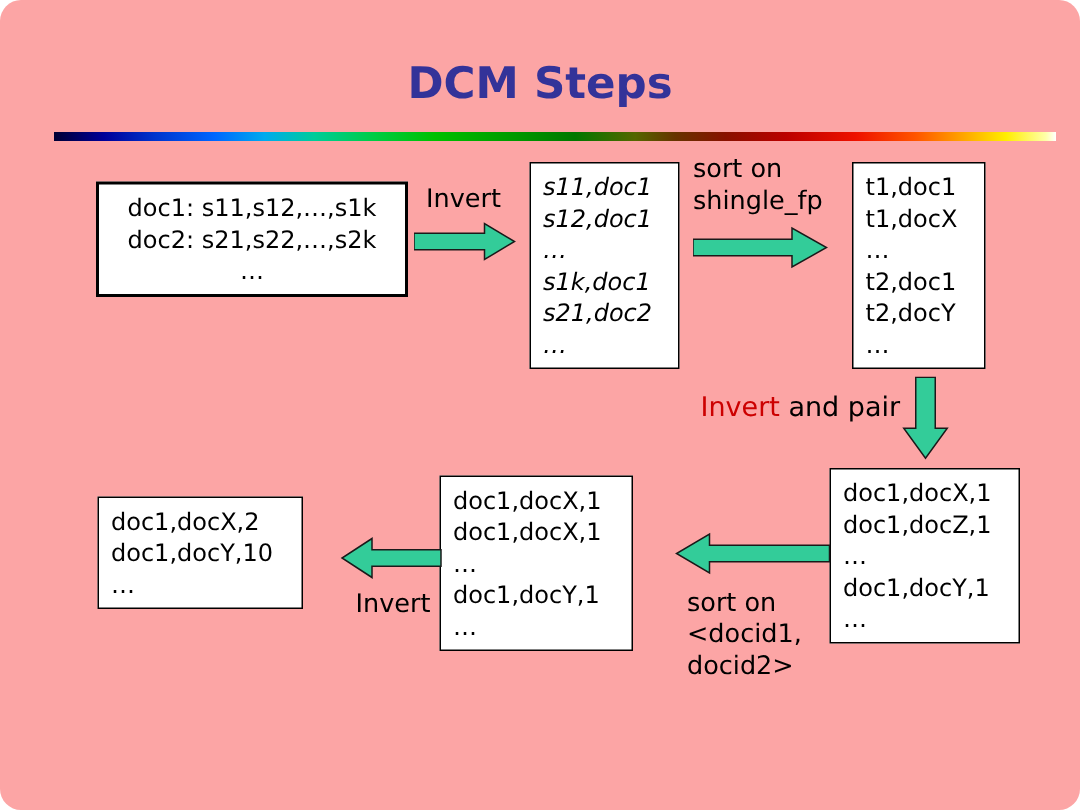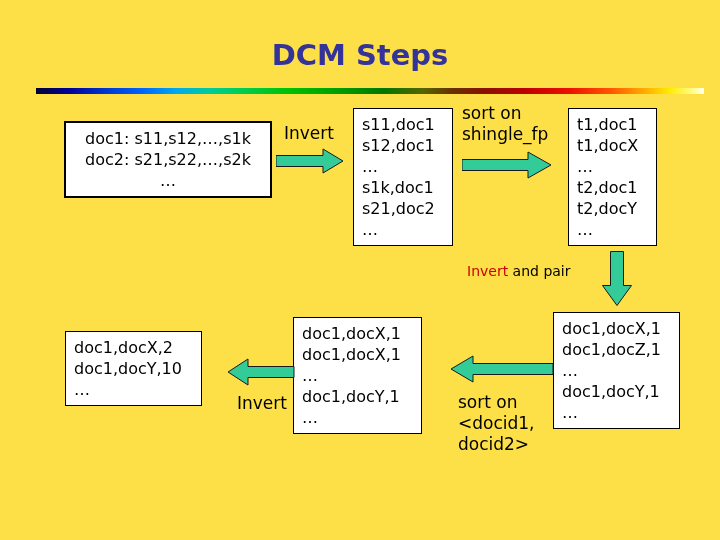--- a/index.html
+++ b/index.html
@@ -1,18 +1,18 @@
 <!DOCTYPE html>
 <html style="--title-color: #333399; --arrow-fill: #33CC99; --arrow-stroke: #1a1a1a; --accent-red: #CC0000; --box-border: #000000;"><head>
 <meta charset="utf-8">
 <style>
   html,body { margin:0; padding:0; background:#fff; }
   .slide {
-    position:relative; width:720px; height:540px; background:#fde047;
-    font-family:"DejaVu Sans","Liberation Sans",sans-serif; color:#000; overflow:hidden;
+    position:relative; width:720px; height:540px; background:#fca5a5;
+    font-family:"DejaVu Sans","Liberation Sans",sans-serif; color:#000; overflow:hidden;border-radius:14px;
   }
   .title {
     position:absolute; left:0; top:38px; width:720px; margin:0;
     text-align:center; font-size:29px; font-weight:bold; letter-spacing:0px;
     color:var(--title-color);
   }
   .rule {
     position:absolute; left:36px; top:88px; width:668px; height:6px;
     background:linear-gradient(90deg,
       #000033 0%, #000099 5%, #0033cc 10%, #0066ff 16%, #00aaee 21%,
@@ -27,26 +27,26 @@
   .label {
     position:absolute; font-size:17px; line-height:21px; white-space:pre-line;
   }
   .arrow { position:absolute; }
   .arrow polygon { fill:var(--arrow-fill); stroke:var(--arrow-stroke); stroke-width:1; }
   .red { color:var(--accent-red); }
 
   #box-input        { left:64px;  top:121px; width:188px; border-width:2px;text-align:center; }
   #lbl-invert       { left:284px; top:123px; }
   #arr-invert       { left:276px; top:148px; }
-  #box-inverted     { left:353px; top:108px; width:82px; }
+  #box-inverted     { left:353px; top:108px; width:82px;font-style:italic; }
   #lbl-sort-shingle { left:462px; top:103px; }
   #arr-sort-shingle { left:462px; top:151px; }
   #box-sorted       { left:568px; top:108px; width:71px; }
   #arr-down         { left:601px; top:251px; }
-  #lbl-invert-pair  { left:467px; top:261px; font-size:14px; }
+  #lbl-invert-pair  { left:467px; top:261px; font-size:18px; }
   #box-pairs        { left:553px; top:312px; width:109px; }
   #arr-sort-docid   { left:450px; top:355px; }
   #lbl-sort-docid   { left:458px; top:392px; }
   #box-sorted-pairs { left:293px; top:317px; width:111px; }
   #arr-merge        { left:227px; top:358px; }
   #lbl-merge        { left:237px; top:393px; }
   #box-merged       { left:65px;  top:331px; width:119px; }
 </style>
 </head>
 <body>

